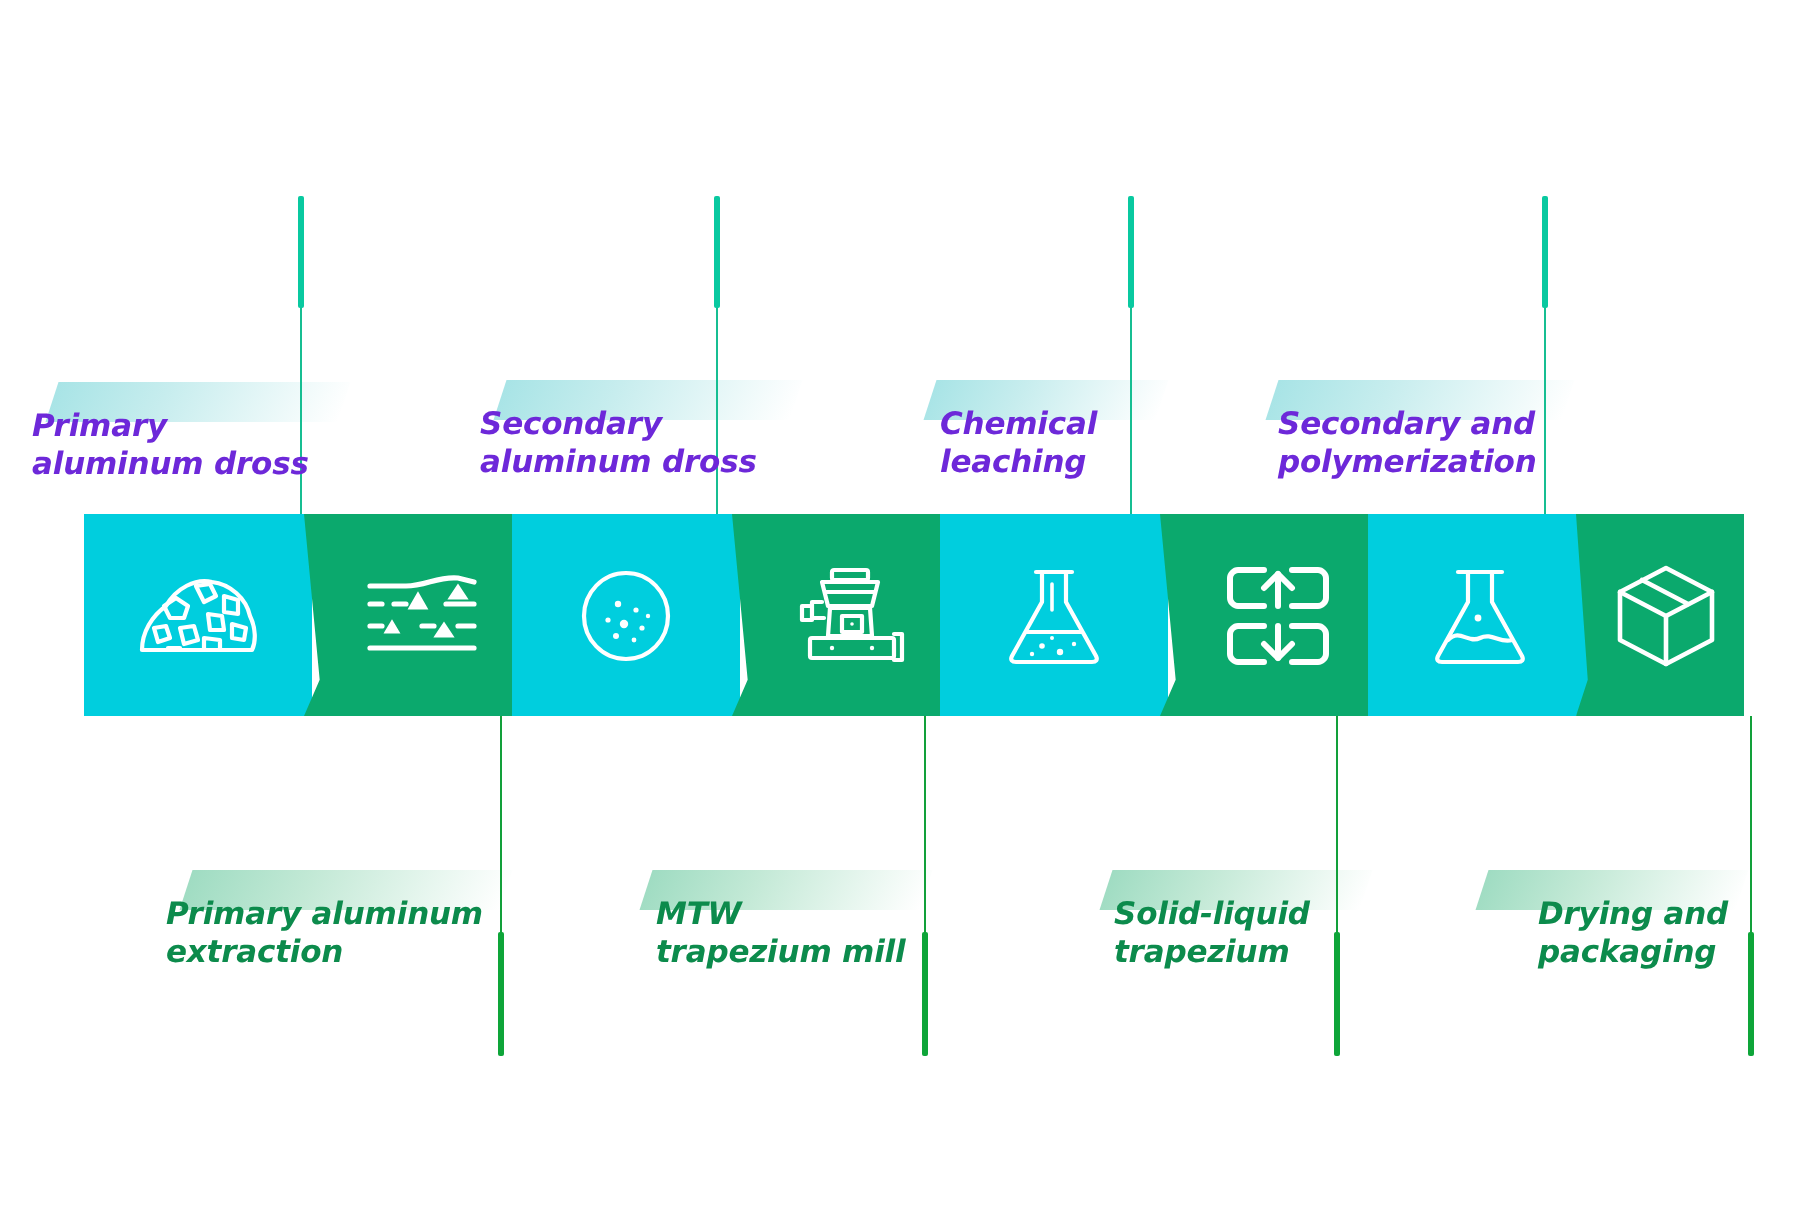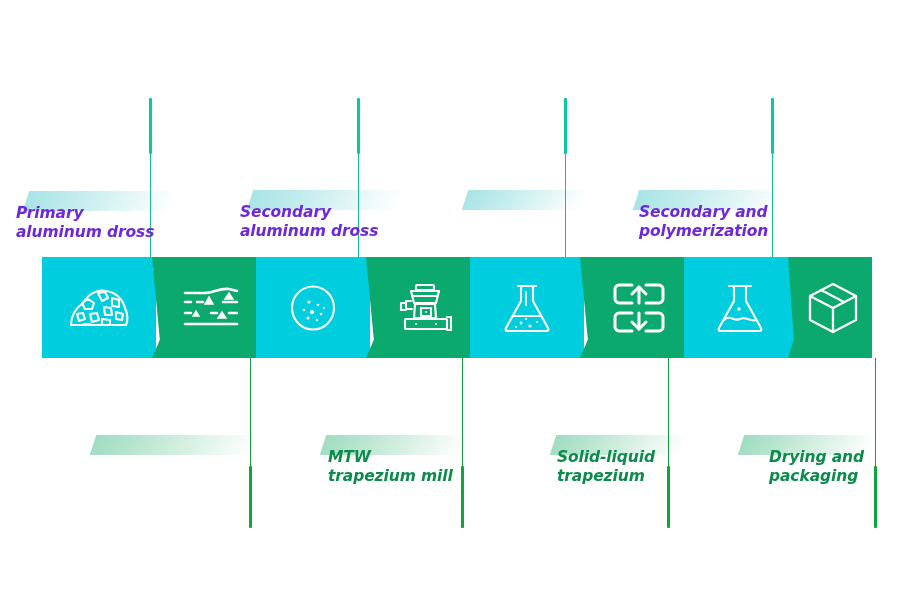--- a/index.html
+++ b/index.html
@@ -140,29 +140,33 @@
     <span class="txt">Primary
 aluminum dross</span>
   </div>
   <div class="label label-top" style="left:240px; top:163px; width:172px;">
     <div class="swoosh" style="left:10px; top:27px; width:148px;"></div>
     <span class="txt">Secondary
 aluminum dross</span>
   </div>
   <div class="label label-top" style="left:470px; top:163px; width:132px;">
     <div class="swoosh" style="left:-5px; top:27px; width:116px;"></div>
+    <span class="txt">Chemical
+leaching</span>
   </div>
   <div class="label label-top" style="left:639px; top:163px; width:175px;">
     <div class="swoosh" style="left:-3px; top:27px; width:148px;"></div>
     <span class="txt">Secondary and
 polymerization</span>
   </div>
 
   <div class="label label-bottom" style="left:83px; top:408px; width:185px;">
     <div class="swoosh" style="left:10px; top:27px; width:160px;"></div>
+    <span class="txt">Primary aluminum
+extraction</span>
   </div>
   <div class="label label-bottom" style="left:328px; top:408px; width:150px;">
     <div class="swoosh" style="left:-5px; top:27px; width:140px;"></div>
     <span class="txt">MTW
 trapezium mill</span>
   </div>
   <div class="label label-bottom" style="left:557px; top:408px; width:150px;">
     <div class="swoosh" style="left:-4px; top:27px; width:130px;"></div>
     <span class="txt">Solid-liquid
 trapezium</span>

